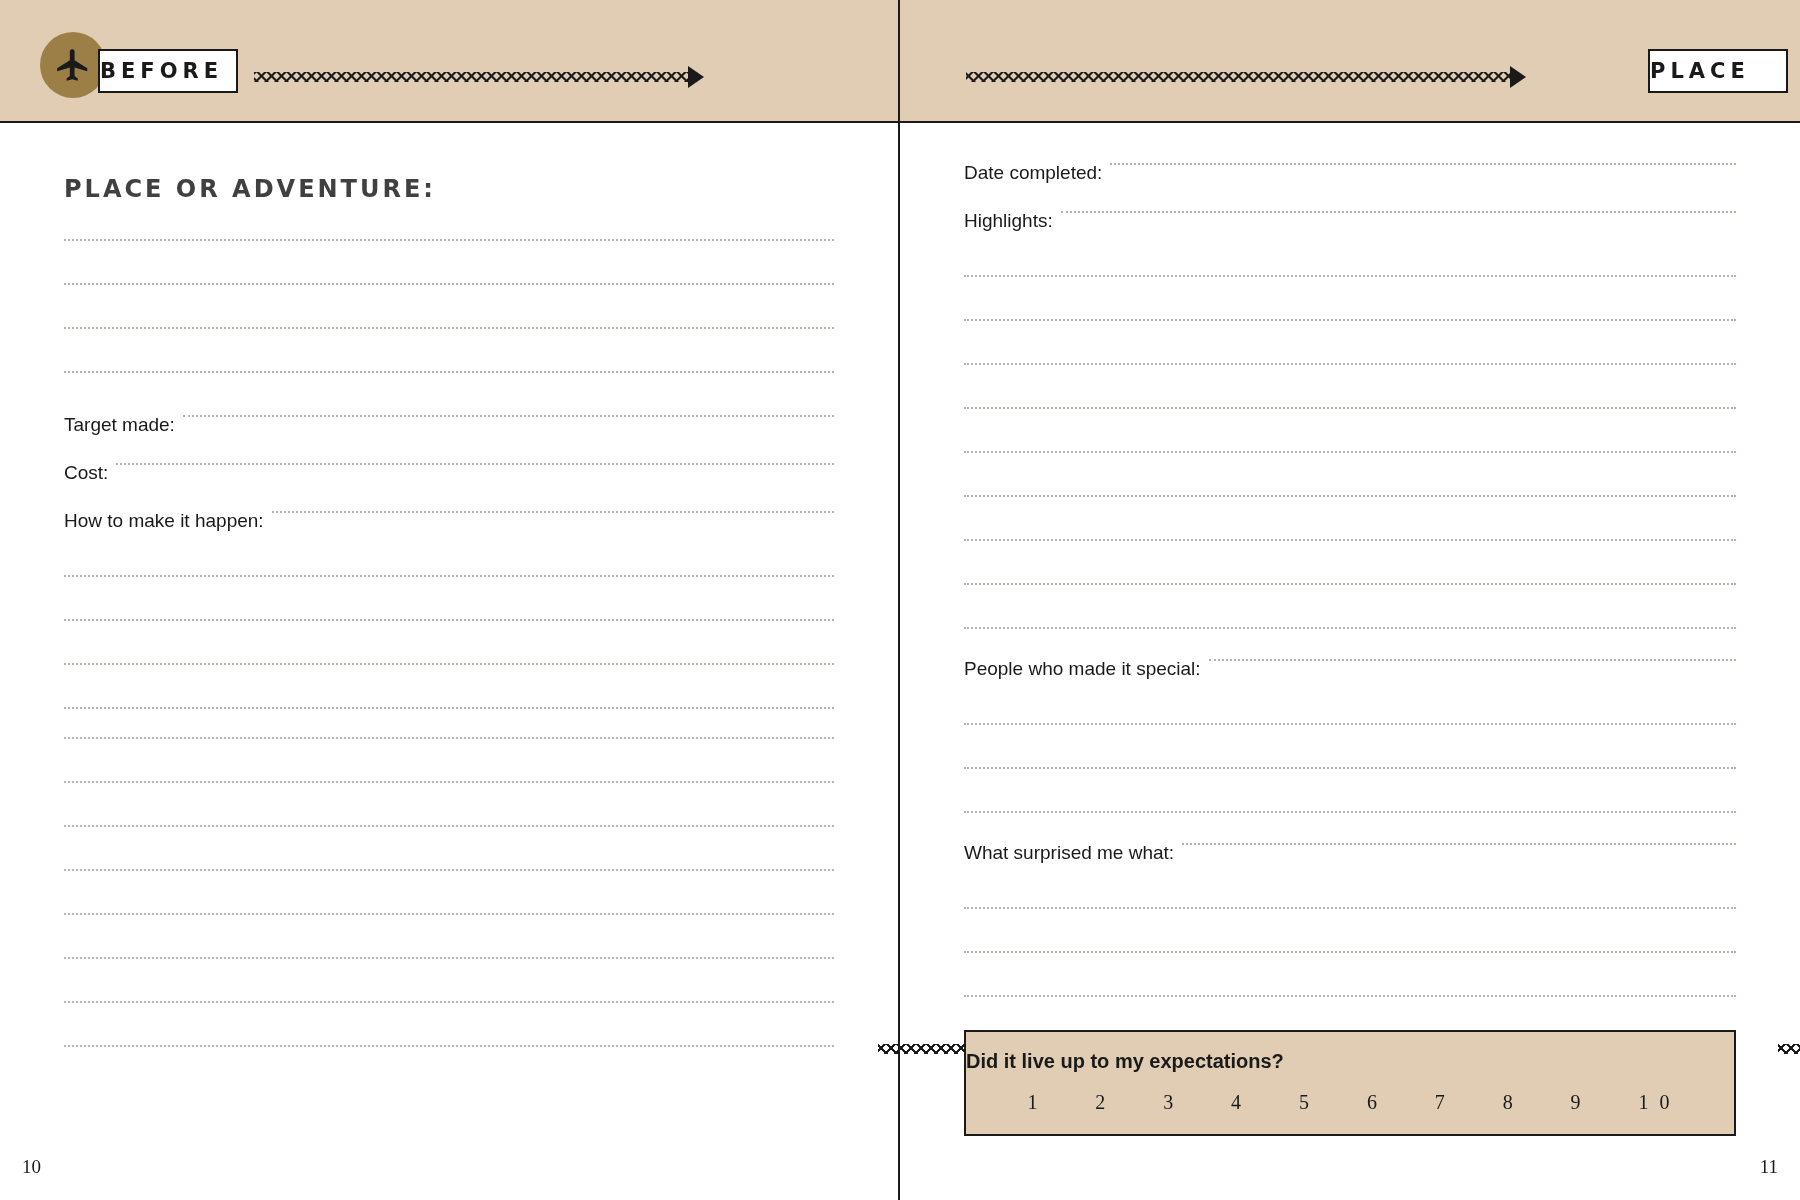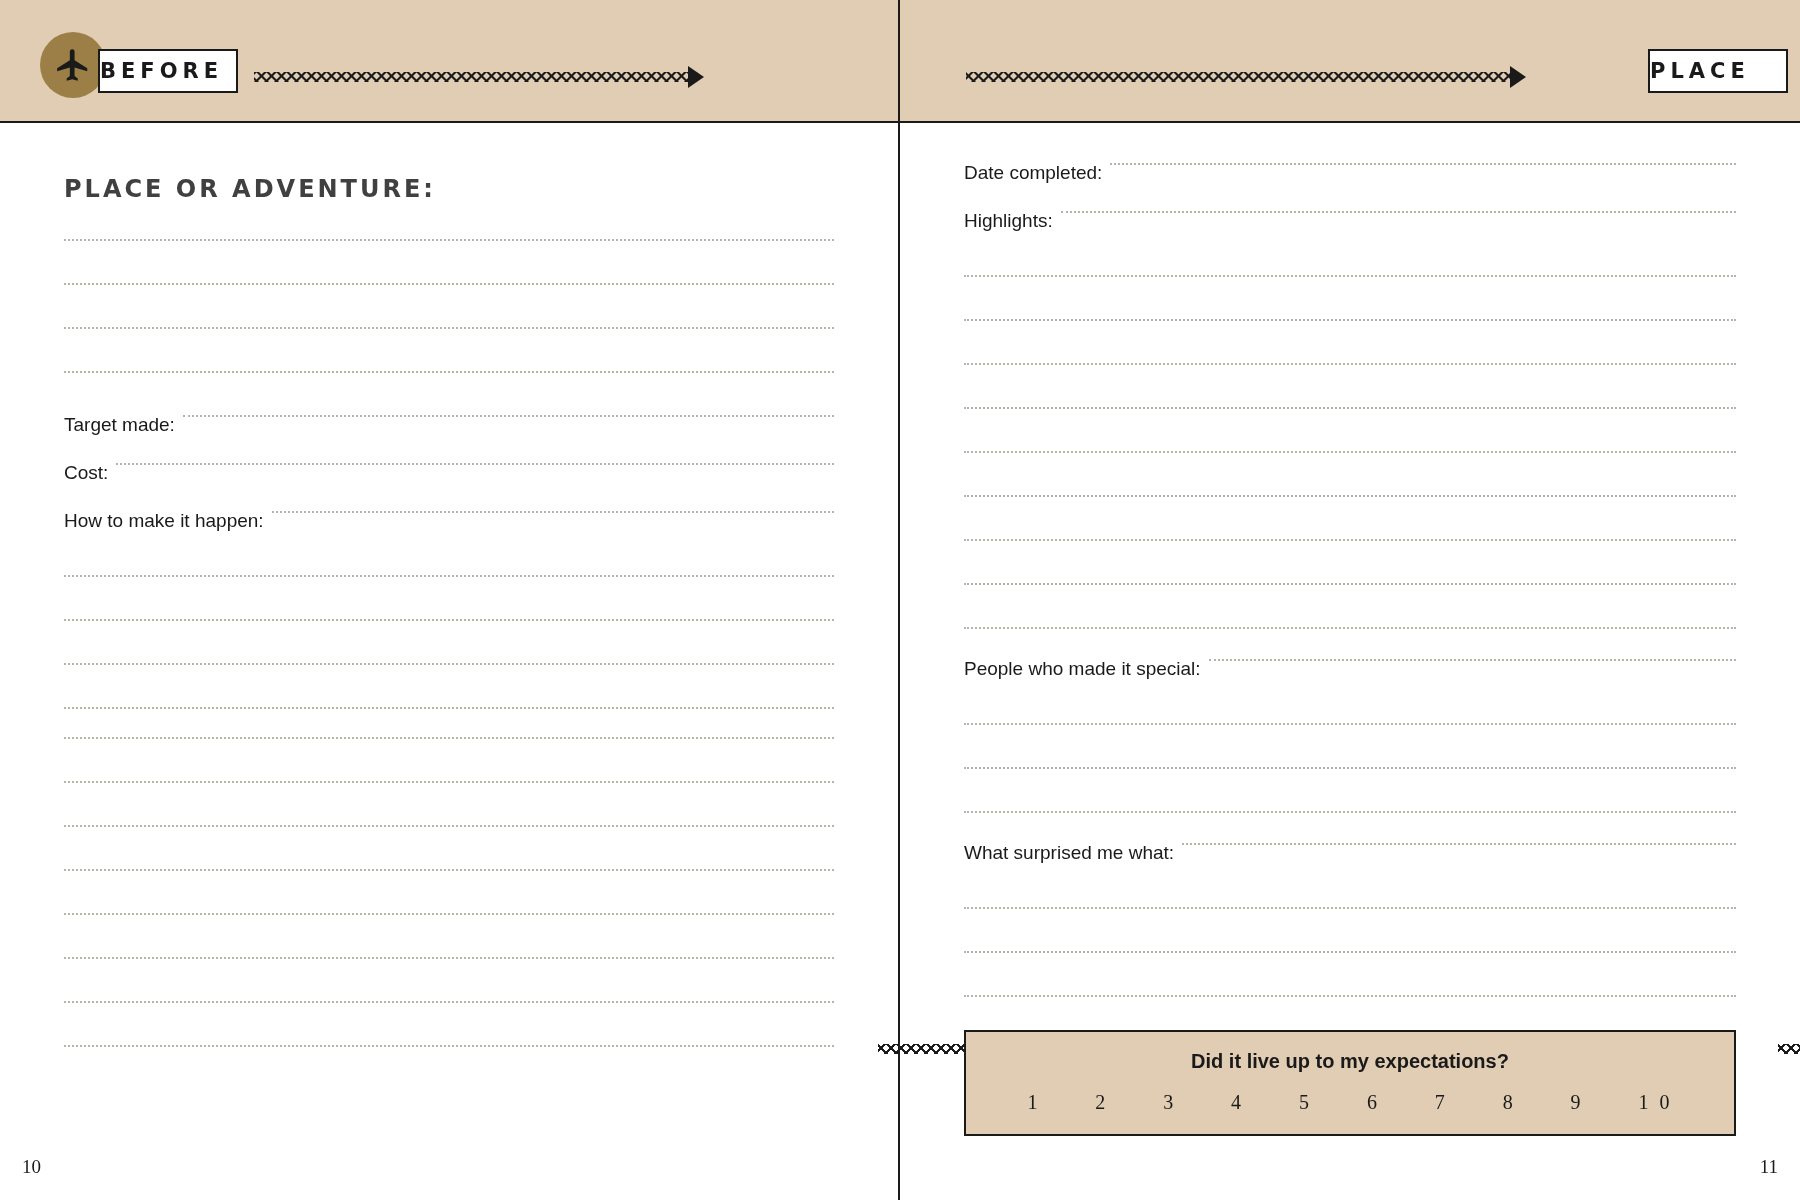--- a/index.html
+++ b/index.html
@@ -187,21 +187,21 @@
   
   .rating-box {
     position: absolute;
     left: 64px;
     right: 64px;
     bottom: 64px;
     border: 2px solid #1a1a1a;
     background: #e0cdb3;
     box-sizing: border-box;
     padding: 18px 0 20px 0;
-    text-align: center;
+    text-align: left;
   }
   .rating-q {
     font-size: 20px;
     font-weight: bold;
     color: #1a1a1a;
     margin-bottom: 18px;
   }
   .rating-scale {
     display: flex;
     justify-content: space-around;

